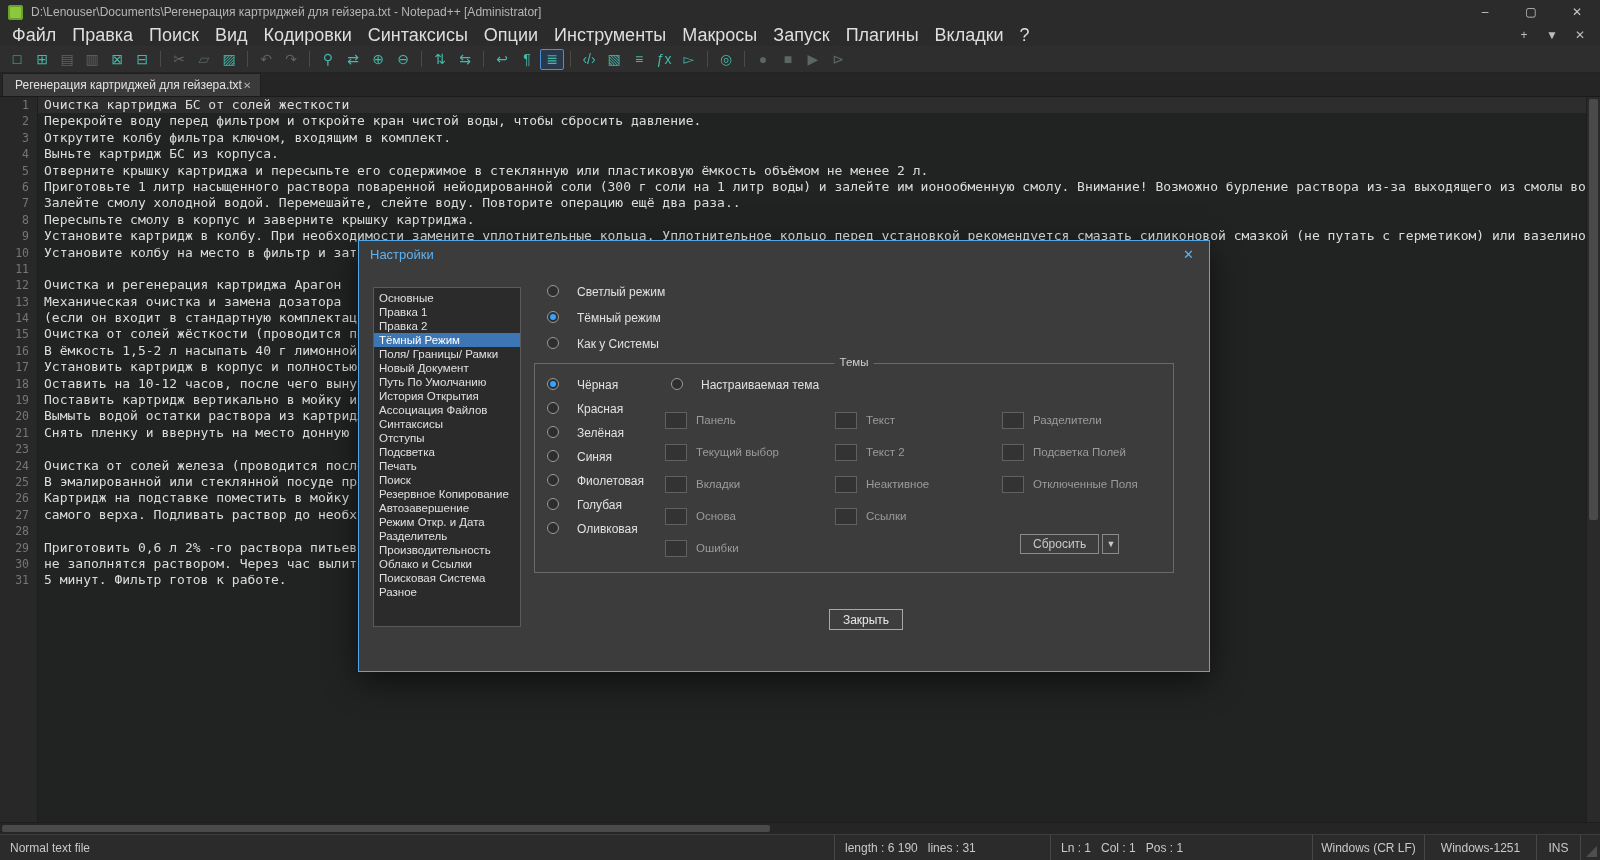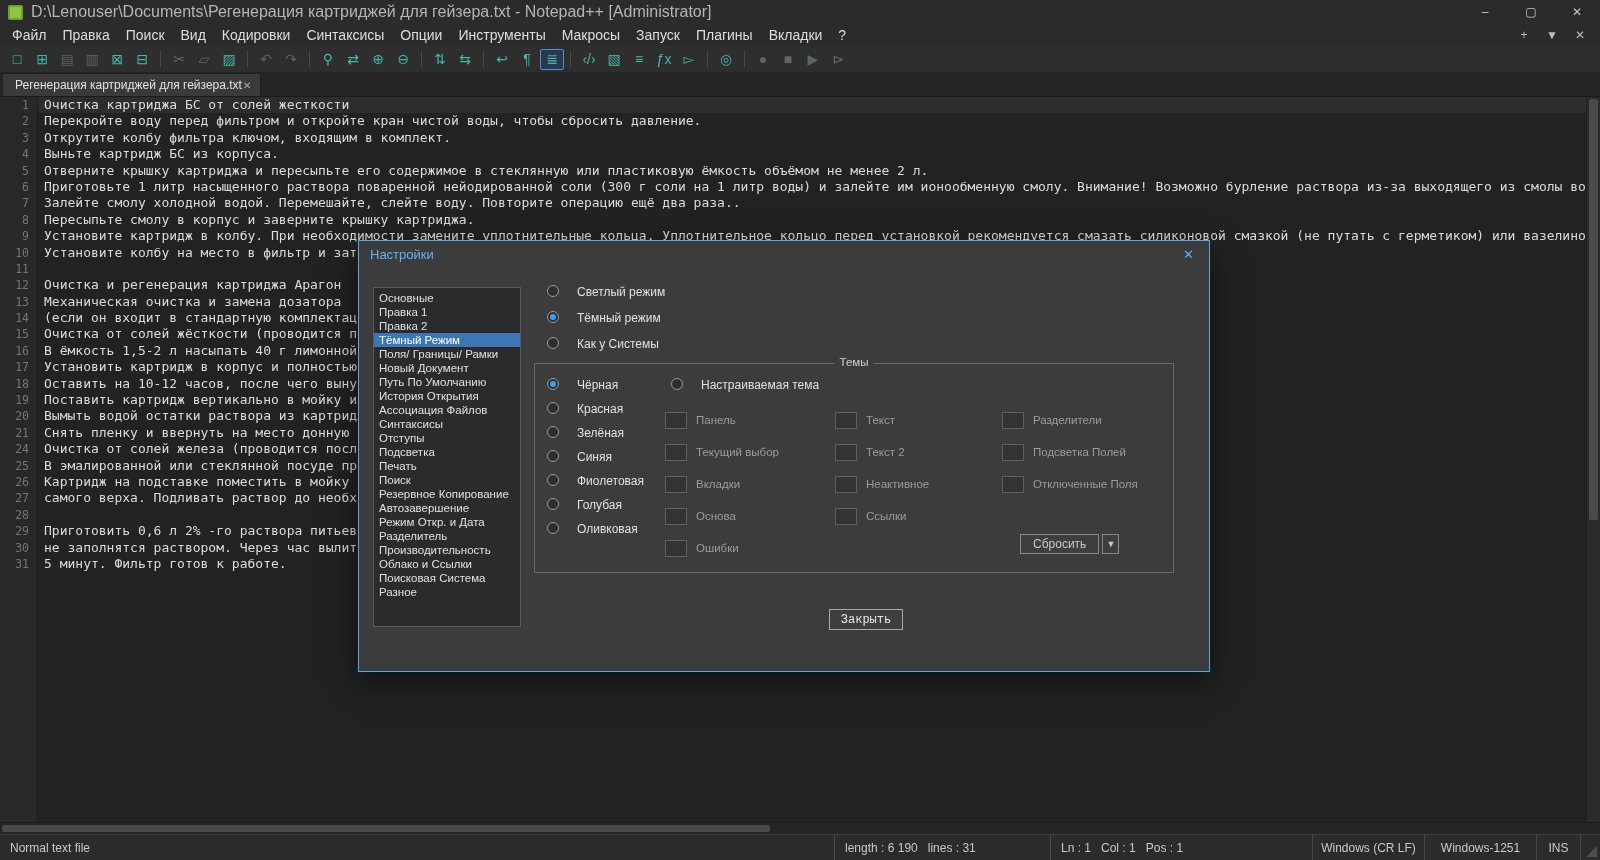--- a/index.html
+++ b/index.html
@@ -4,27 +4,27 @@
 <style>
   *{box-sizing:border-box;margin:0;padding:0}
   html,body{width:1600px;height:860px;overflow:hidden;background:#262626;
     font-family:"Liberation Sans",sans-serif}
   #app{position:relative;width:1600px;height:860px;display:flex;flex-direction:column;background:#2a2a2a}
 
   
   .titlebar{height:24px;background:#2b2b2b;display:flex;align-items:center;padding-left:8px;gap:8px;flex:0 0 auto}
   .app-icon{width:15px;height:15px;background:#8dc63f;border-radius:3px;flex:0 0 auto;
     box-shadow:inset 0 0 0 2px #6aa32c}
-  .title-text{color:#b5b5b5;font-size:16px;white-space:nowrap}
+  .title-text{color:#b5b5b5;font-size:12px;white-space:nowrap}
   .win-controls{margin-left:auto;display:flex;height:100%}
   .win-btn{width:46px;display:flex;align-items:center;justify-content:center;color:#c8c8c8;font-size:12px}
 
   
   .menubar{height:22px;background:#2b2b2b;display:flex;align-items:center;padding-left:4px;flex:0 0 auto}
-  .menu-item{color:#dedede;font-size:14px;padding:3px 8px;white-space:nowrap}
+  .menu-item{color:#dedede;font-size:18px;padding:3px 8px;white-space:nowrap}
   .menu-extra{margin-left:auto;display:flex;gap:4px;padding-right:8px}
   .mx{color:#bdbdbd;width:24px;text-align:center;font-size:12px}
 
   
   .toolbar{height:27px;background:#2e2e2e;display:flex;align-items:center;padding:0 5px;gap:1px;flex:0 0 auto;border-bottom:1px solid #232323}
   .tb-btn{width:24px;height:21px;display:flex;align-items:center;justify-content:center;color:#45b8a8;font-size:14px;border-radius:2px;border:1px solid transparent}
   .tb-btn.disabled{color:#5c6663}
   .tb-btn.active{border:1px solid #4a90d9;background:#29384a}
   .tb-sep{width:1px;height:16px;background:#4a4a4a;margin:0 5px}
 
@@ -77,21 +77,21 @@
   .theme-radios .rrow{height:24px}
   .custom-radio{position:absolute;left:136px;top:14px}
   .swcol{position:absolute;top:40px}
   #swcol1{left:130px}#swcol2{left:300px}#swcol3{left:467px}
   .swrow{display:flex;align-items:center;gap:9px;height:32px}
   .swatch{width:22px;height:17px;background:#333;border:1px solid #606060}
   .swlabel{font-size:11.5px;color:#9b9b9b;white-space:nowrap}
   .reset-wrap{position:absolute;left:485px;top:170px;display:flex;align-items:stretch}
   .btn{background:#3e3e3e;border:1px solid #8a8a8a;color:#c9c9c9;font-size:12px;padding:2px 12px;font-family:inherit}
   .reset-dd{width:17px;display:flex;align-items:center;justify-content:center;background:#3e3e3e;border:1px solid #8a8a8a;margin-left:3px;color:#c9c9c9;font-size:9px}
-  .dlg-closebtn{position:absolute;left:470px;top:368px;width:74px;height:21px;background:#3e3e3e;border:1px solid #a8a8a8;color:#e8e8e8;font-size:12px;font-family:Liberation Mono, monospace}
+  .dlg-closebtn{position:absolute;left:470px;top:368px;width:74px;height:21px;background:#3e3e3e;border:1px solid #a8a8a8;color:#e8e8e8;font-size:12px;font-family:Liberation Sans, sans-serif}
 </style>
 </head>
 <body>
 
 <div id="app">
 
   <div class="titlebar">
     <div class="app-icon"></div>
     <div class="title-text">D:\Lenouser\Documents\Регенерация картриджей для гейзера.txt - Notepad++ [Administrator]</div>
     <div class="win-controls" id="win-controls">
@@ -252,20 +252,24 @@
     <span class="ln">19</span>
     <span class="code"><span class="code-text">Поставить картридж вертикально в мойку и п</span></span>
   </div>
           <div class="ed-line">
     <span class="ln">20</span>
     <span class="code"><span class="code-text">Вымыть водой остатки раствора из картриджа</span><span class="cont" style="left: 150ch;">ть горловину полиэтиленовой пленкой и закрепить и</span></span>
   </div>
           <div class="ed-line">
     <span class="ln">21</span>
     <span class="code"><span class="code-text">Снять пленку и ввернуть на место донную за</span></span>
+  </div>
+          <div class="ed-line">
+    <span class="ln">23</span>
+    <span class="code"><span class="code-text"></span></span>
   </div>
           <div class="ed-line">
     <span class="ln">24</span>
     <span class="code"><span class="code-text">Очистка от солей железа (проводится после</span></span>
   </div>
           <div class="ed-line">
     <span class="ln">25</span>
     <span class="code"><span class="code-text">В эмалированной или стеклянной посуде при</span></span>
   </div>
           <div class="ed-line">

